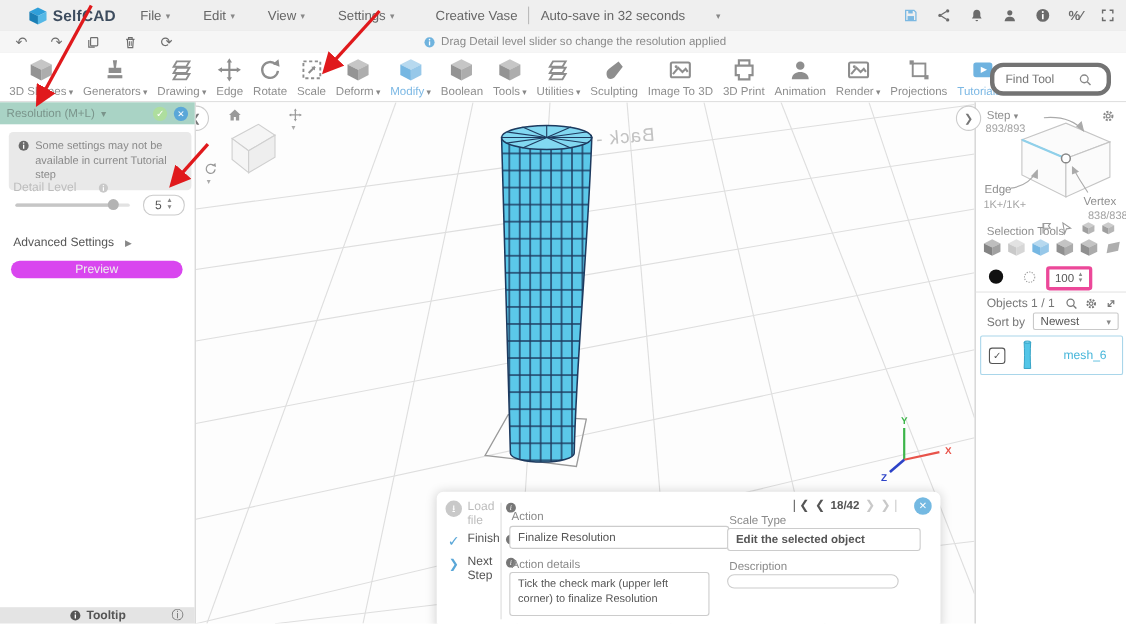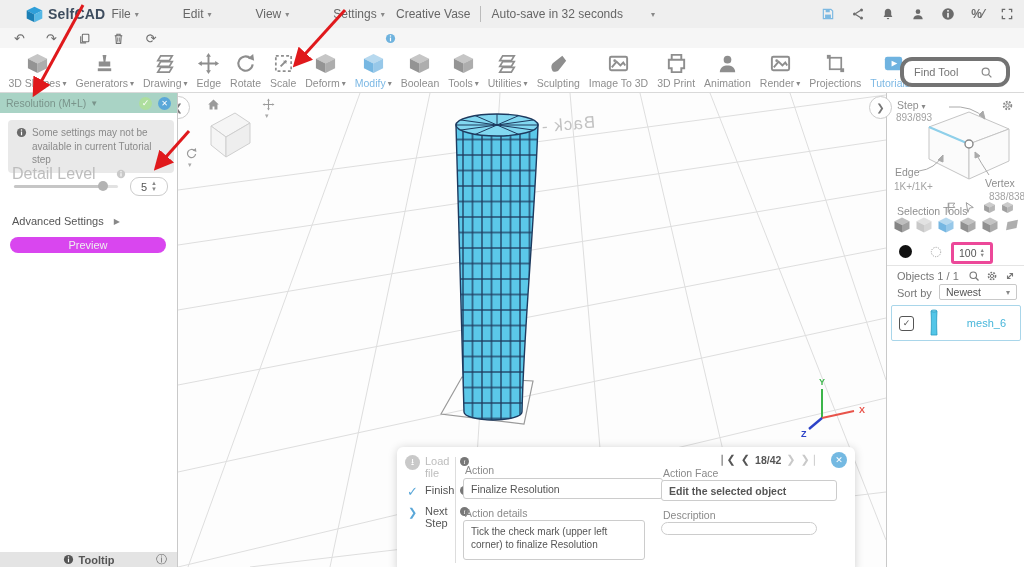--- a/index.html
+++ b/index.html
@@ -4,21 +4,21 @@
 <style>
   html,body{margin:0;padding:0}
   body{width:1024px;height:567px;overflow:hidden;position:relative;background:#fff;
        font-family:"Liberation Sans",sans-serif;font-size:11px;color:#555;-webkit-font-smoothing:antialiased}
   .abs{position:absolute}
   svg{display:block}
   
   .menubar{left:0;top:0;width:1024px;height:28px;background:#efefef;border-bottom:1px solid #ddd;display:flex;align-items:center}
   .logo{display:flex;align-items:center;margin-left:26px;gap:5px}
   .logo-text{font-size:14px;font-weight:bold;color:#3d4c5e;letter-spacing:.2px}
-  .menus{display:flex;margin-left:6px;gap:44px;color:#666;font-size:12px}
+  .menus{display:flex;margin-left:22px;gap:30px;color:#666;font-size:12px}
   .menu-item{cursor:default;display:flex;gap:4px;align-items:center}
   .caret{font-size:8px;color:#888}
   .proj{position:absolute;left:396px;top:0;height:28px;display:flex;align-items:center;gap:10px;color:#666;font-size:12px}
   .proj .vbar{width:1px;height:16px;background:#bbb}
   .topicons{position:absolute;right:10px;top:0;height:28px;display:flex;align-items:center;gap:16px;color:#6b6b6b}
   .topicons svg{width:14px;height:14px}
   .ic-save{color:#7cb9e2}
   
   .iconbar{left:0;top:28px;width:1024px;height:20px;background:#f6f6f6;border-bottom:1px solid #e3e3e3;display:flex;align-items:center}
   .qicons{display:flex;gap:21px;margin-left:14px;color:#6e6e6e;font-size:13px;align-items:center}
@@ -38,21 +38,21 @@
   
   .left-panel{left:0;top:93px;width:178px;height:474px;background:#fff;border-right:1px solid #c9c9c9;box-sizing:border-box}
   .lp-header{position:absolute;left:0;top:0;width:100%;height:20px;background:#a9d3c5;display:flex;align-items:center;padding:0 6px;box-sizing:border-box;gap:4px}
   .lp-title{color:#7a948b;font-size:10.5px;flex:0 0 auto}
   .lp-header .caret{color:#7a948b}
   .lp-hicons{margin-left:auto;display:flex;gap:6px;align-items:center}
   .okdot{width:13px;height:13px;border-radius:50%;background:#aede9e;color:#fff;font-size:9px;display:flex;align-items:center;justify-content:center}
   .xdot{width:13px;height:13px;border-radius:50%;background:#5aa7d8;color:#fff;font-size:8px;display:flex;align-items:center;justify-content:center}
   .infobox{position:absolute;left:8px;top:27px;width:152px;background:#e9e9e9;border-radius:4px;padding:6px 6px 6px 8px;font-size:10px;color:#8a8a8a;line-height:1.35;display:flex;gap:5px}
   .infobox .i-ic{flex:0 0 auto;margin-top:1px;color:#6a6a6a}
-  .lp-label{position:absolute;left:12px;top:72px;color:#bdbdbd;font-size:16px;display:flex;gap:20px;align-items:center}
+  .lp-label{position:absolute;left:12px;top:72px;color:#bdbdbd;font-size:11px;display:flex;gap:20px;align-items:center}
   .slider{position:absolute;left:14px;top:92px;width:104px;height:3px;background:#e2e2e2;border-radius:2px}
   .slider .fill{position:absolute;left:0;top:0;height:3px;width:88px;background:#c6c6c6;border-radius:2px}
   .slider .handle{position:absolute;left:84px;top:-4px;width:10px;height:10px;border-radius:50%;background:#b3b3b3}
   .stepper{position:absolute;left:130px;top:84px;width:36px;height:17px;border:1px solid #ccc;border-radius:9px;display:flex;align-items:center;justify-content:center;gap:4px;background:#fff}
   .stepper .val{font-size:11px;color:#555}
   .stepper .arrows{display:flex;flex-direction:column;font-size:6px;color:#888;line-height:.9}
   .adv{position:absolute;left:12px;top:122px;color:#555;font-size:11px;display:flex;gap:10px;align-items:center}
   .adv .caret{font-size:8px}
   .preview-btn{position:absolute;left:10px;top:144px;width:156px;height:16px;background:#d946ef;border-radius:9px;color:#efefef;font-size:11px;display:flex;align-items:center;justify-content:center}
   .tooltipbar{position:absolute;left:0;bottom:0;width:100%;height:15px;background:#e4e4e4;display:flex;align-items:center;justify-content:center;gap:5px;color:#555;font-size:11px;font-weight:bold}
@@ -287,20 +287,21 @@
     <svg>
         <use href="#sym-trash"></use>
       </svg>
     <span>⟳</span>
   </div>
 </div>
 <div class="abs notice">
   <svg class="info-dot" width="11" height="11" viewBox="0 0 24 24">
       <use href="#sym-info"></use>
     </svg>
+  <span>Drag Detail level slider so change the resolution applied</span>
 </div>
 
 <div class="abs toolbar">
   <div class="tb-item">
       <svg>
         <use href="#sym-cube"></use>
       </svg>
       <span class="tb-lb">
         <span>3D Shapes</span>
         <span class="caret">▾</span>
@@ -727,21 +728,21 @@
 
   <span class="fld-label" style="left:68px;top:17px">Action</span>
   <div class="fld" style="left:66px;top:31px;width:200px;height:21px">
     <span>Finalize Resolution</span>
   </div>
   <span class="fld-label" style="left:68px;top:60px">Action details</span>
   <div class="fld multi" style="left:66px;top:73px;width:182px;height:40px">
     <span>Tick the check mark (upper left corner) to finalize Resolution</span>
   </div>
 
-  <span class="fld-label" style="left:266px;top:20px">Action Face</span>
+  <span class="fld-label" style="left:266px;top:20px">Scale Type</span>
   <div class="fld" style="left:264px;top:33px;width:176px;height:21px;font-weight:bold">
     <span>Edit the selected object</span>
   </div>
   <span class="fld-label" style="left:266px;top:62px">Description</span>
   <div class="fld" style="left:264px;top:75px;width:156px;height:13px;border-radius:7px">
     <span></span>
   </div>
 
   <div class="pager">
     <span>❘❮</span>

